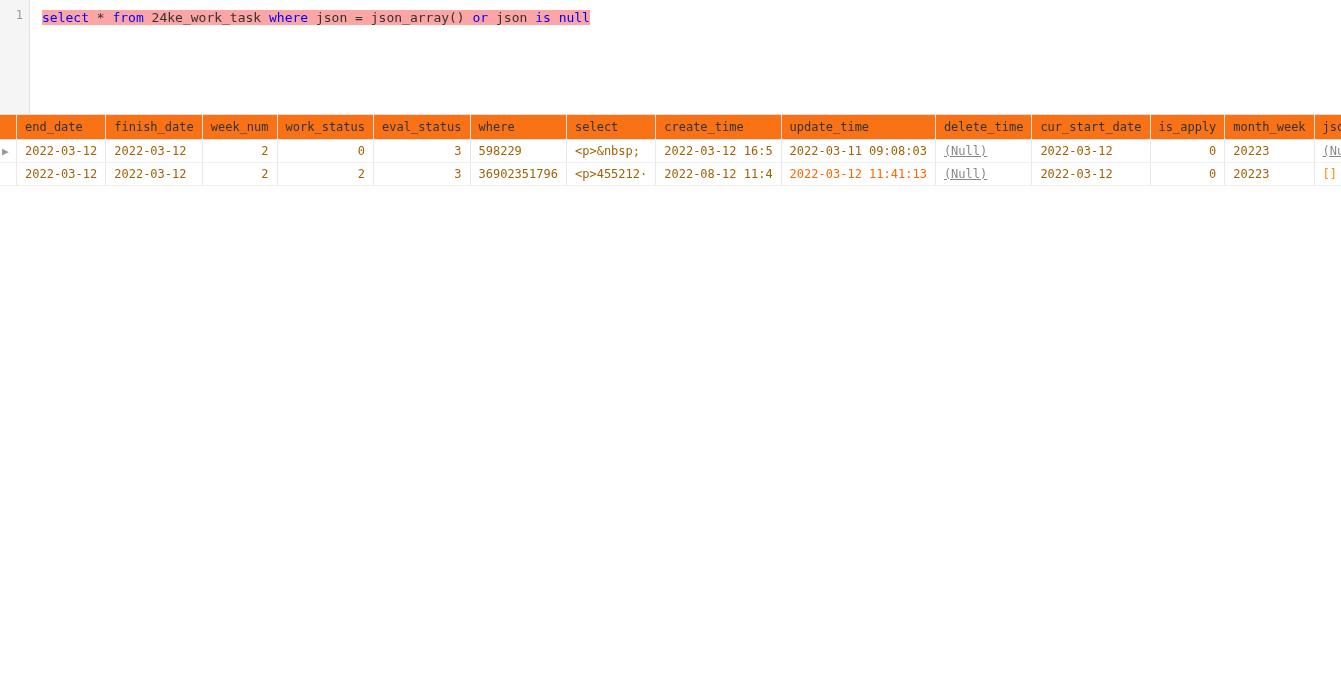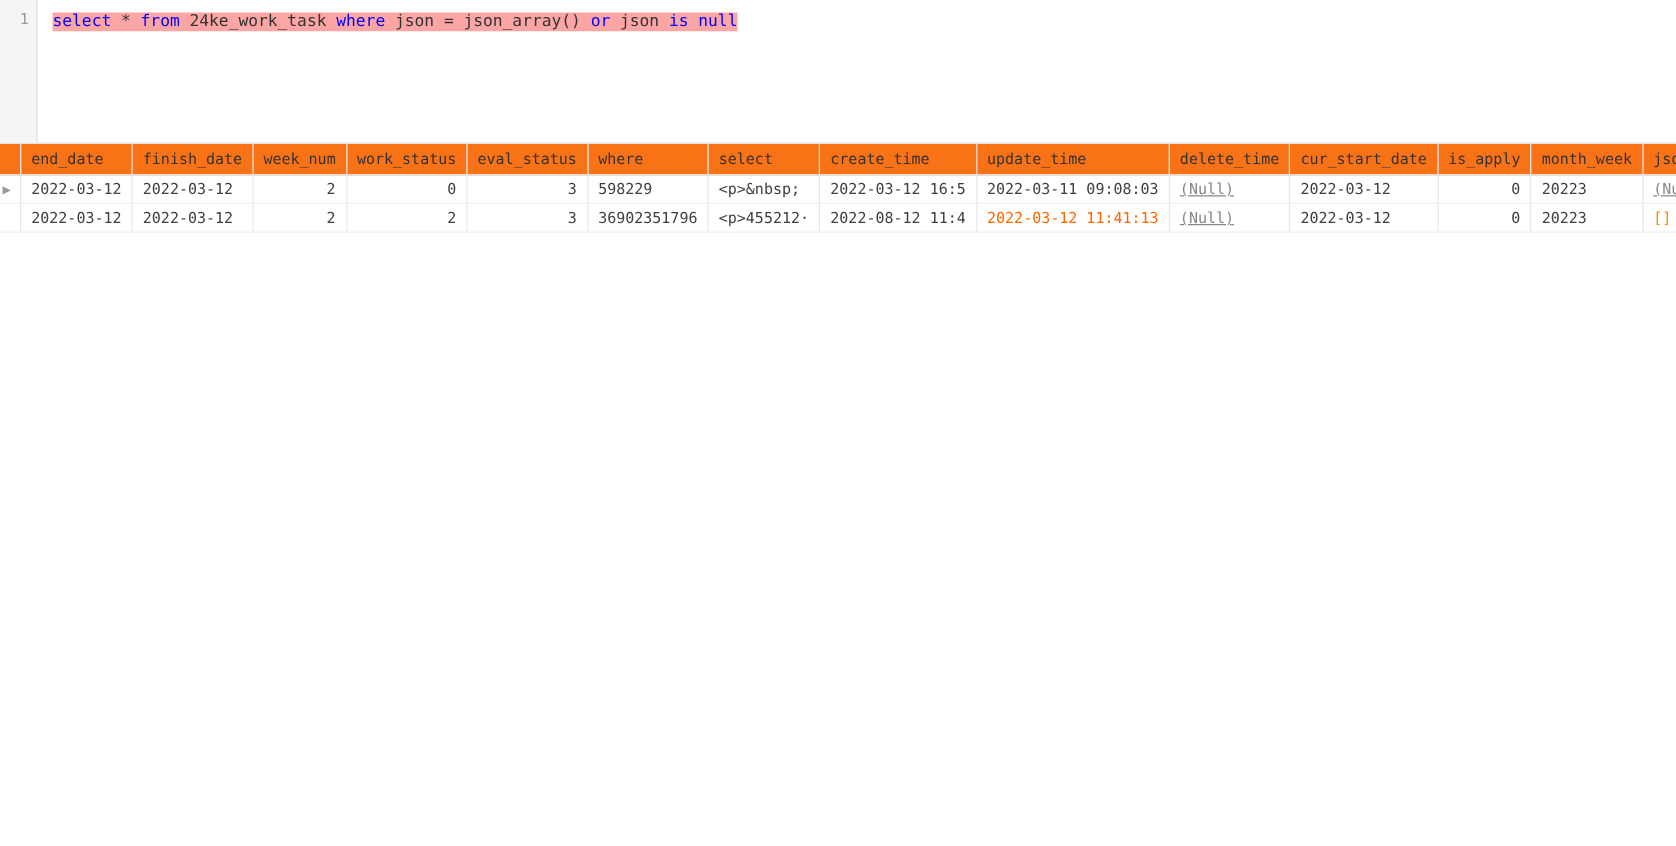--- a/index.html
+++ b/index.html
@@ -81,21 +81,21 @@
       border-right: 1px solid #e0e0e0;
       white-space: nowrap;
       border-bottom: 1px solid #ddd;
       background: #f97316;
     }
     td {
       padding: 4px 8px;
       border-right: 1px solid #e8e8e8;
       border-bottom: 1px solid #f0f0f0;
       white-space: nowrap;
-      color: #404040;
+      color: #a16207;
     }
     .td-null { color: #888; text-decoration: underline; }
     .td-time-highlight { color: #ff6600; }
     .td-json-bracket { color: #ff8800; }
     .row-indicator {
       color: #999;
       font-size: 11px;
       width: 8px;
       padding: 4px 2px;
     }

